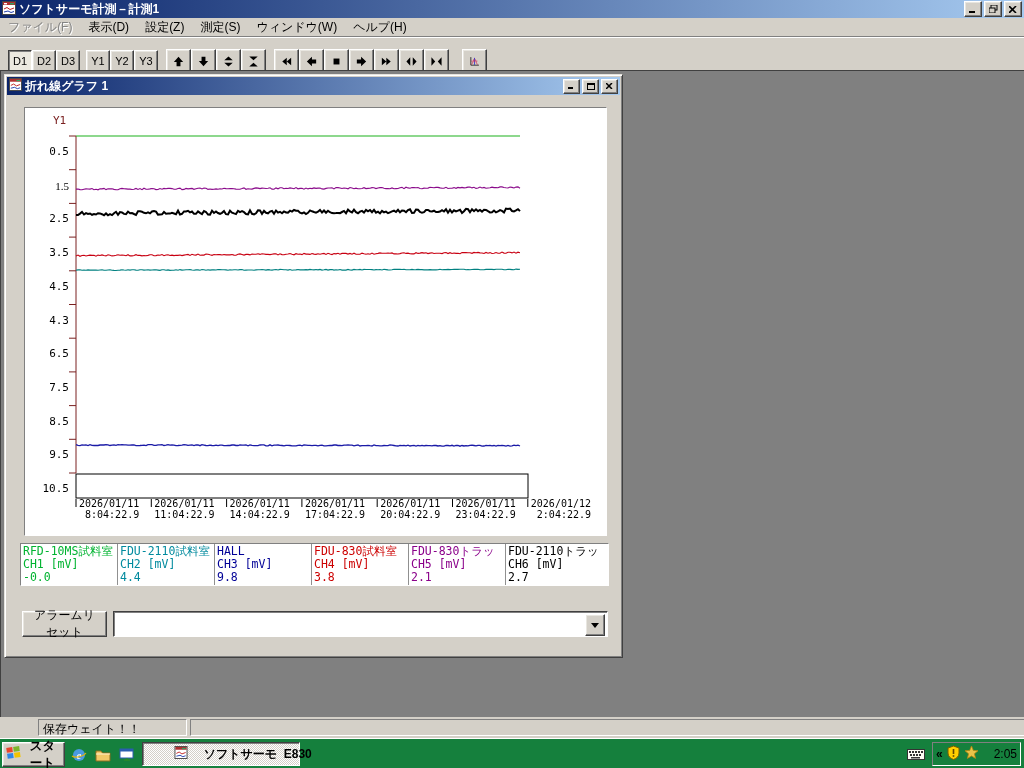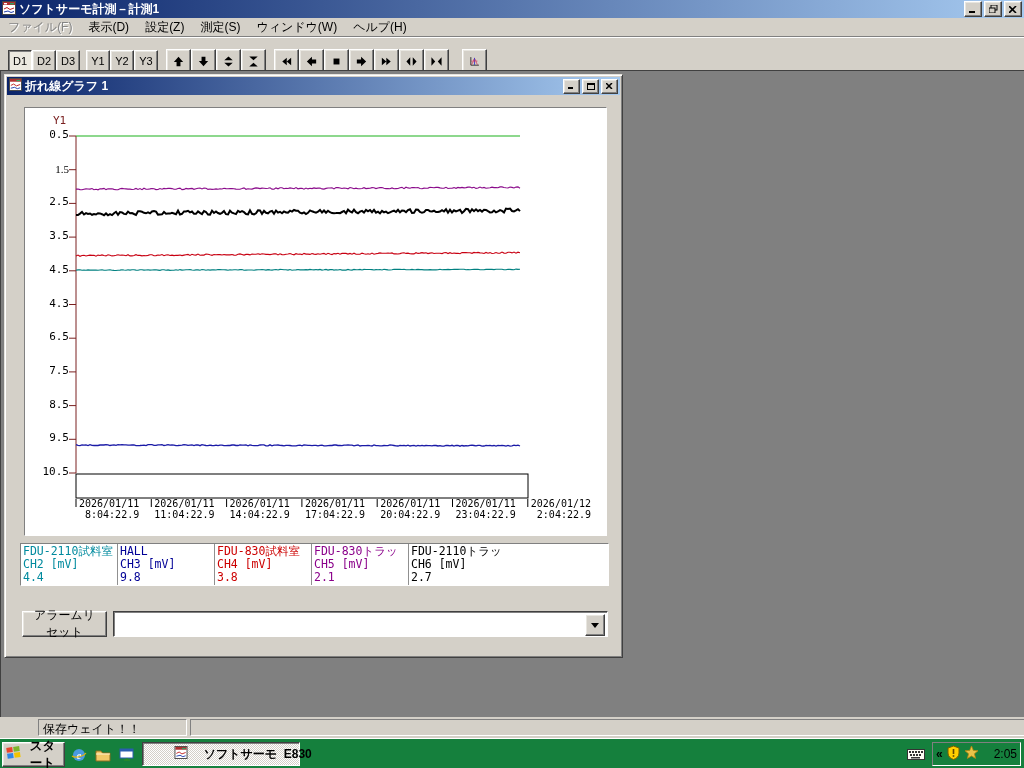--- a/index.html
+++ b/index.html
@@ -37,21 +37,21 @@
   .ctitle{height:18px;background:linear-gradient(to right,#0a246a,#a6caf0);
           display:flex;align-items:center;padding:0 2px;box-sizing:border-box;}
   .ctitle .ttl{flex:1;color:#fff;font-weight:bold;font-size:12px;margin-left:3px;white-space:nowrap;}
   .cbtn{width:15px;height:13px;margin-left:2px;display:flex;align-items:center;justify-content:center;flex:0 0 auto;}
   .ccontent{position:relative;width:100%;height:560px;background:#d4d0c8;}
   
   .chartpanel{position:absolute;left:17px;top:12px;width:583px;height:429px;background:#fff;
               border:1px solid;border-color:#808080 #fff #fff #808080;box-sizing:border-box;overflow:hidden;}
   .chartpanel svg{position:absolute;left:0;top:0;}
   .ylab{position:absolute;left:0;width:44px;text-align:right;
-        font-family:"DejaVu Sans Mono","Liberation Mono",monospace;font-size:11px;line-height:12px;}
+        font-family:"DejaVu Sans Mono","Liberation Mono",monospace;font-size:11px;line-height:12px;margin-top:17px;}
   .y1lab{position:absolute;left:28px;top:6px;color:#7a2020;
          font-family:"DejaVu Sans Mono","Liberation Mono",monospace;font-size:11px;}
   .xlab{position:absolute;top:390px;font-family:"DejaVu Sans Mono","Liberation Mono",monospace;
         font-size:10px;line-height:11px;white-space:pre;}
   
   .legend{position:absolute;left:13px;top:448px;width:589px;height:43px;background:#fff;
           border:1px solid;border-color:#808080 #fff #fff #808080;display:flex;box-sizing:border-box;overflow:hidden;}
   .lcol{flex:0 0 97px;width:97px;border-right:1px solid #909090;
         font-family:"DejaVu Sans Mono","Liberation Mono",monospace;font-size:11.5px;line-height:13px;
         padding:1px 0 0 2px;box-sizing:border-box;white-space:nowrap;overflow:hidden;}
@@ -294,20 +294,25 @@
               <div class="xlab" style="left: 355.2px;">2026/01/11
 20:04:22.9</div>
               <div class="xlab" style="left: 430.5px;">2026/01/11
 23:04:22.9</div>
               <div class="xlab" style="left: 505.8px;">2026/01/12
  2:04:22.9</div>
             </div>
         </div>
 
         <div class="legend" id="legend">
+            <div class="lcol" style="color: rgb(0, 179, 48);">
+              <div>RFD-10MS試料室</div>
+              <div>CH1 [mV]</div>
+              <div>-0.0</div>
+            </div>
             <div class="lcol" style="color: rgb(0, 138, 158);">
               <div>FDU-2110試料室</div>
               <div>CH2 [mV]</div>
               <div>4.4</div>
             </div>
             <div class="lcol" style="color: rgb(0, 0, 150);">
               <div>HALL</div>
               <div>CH3 [mV]</div>
               <div>9.8</div>
             </div>

